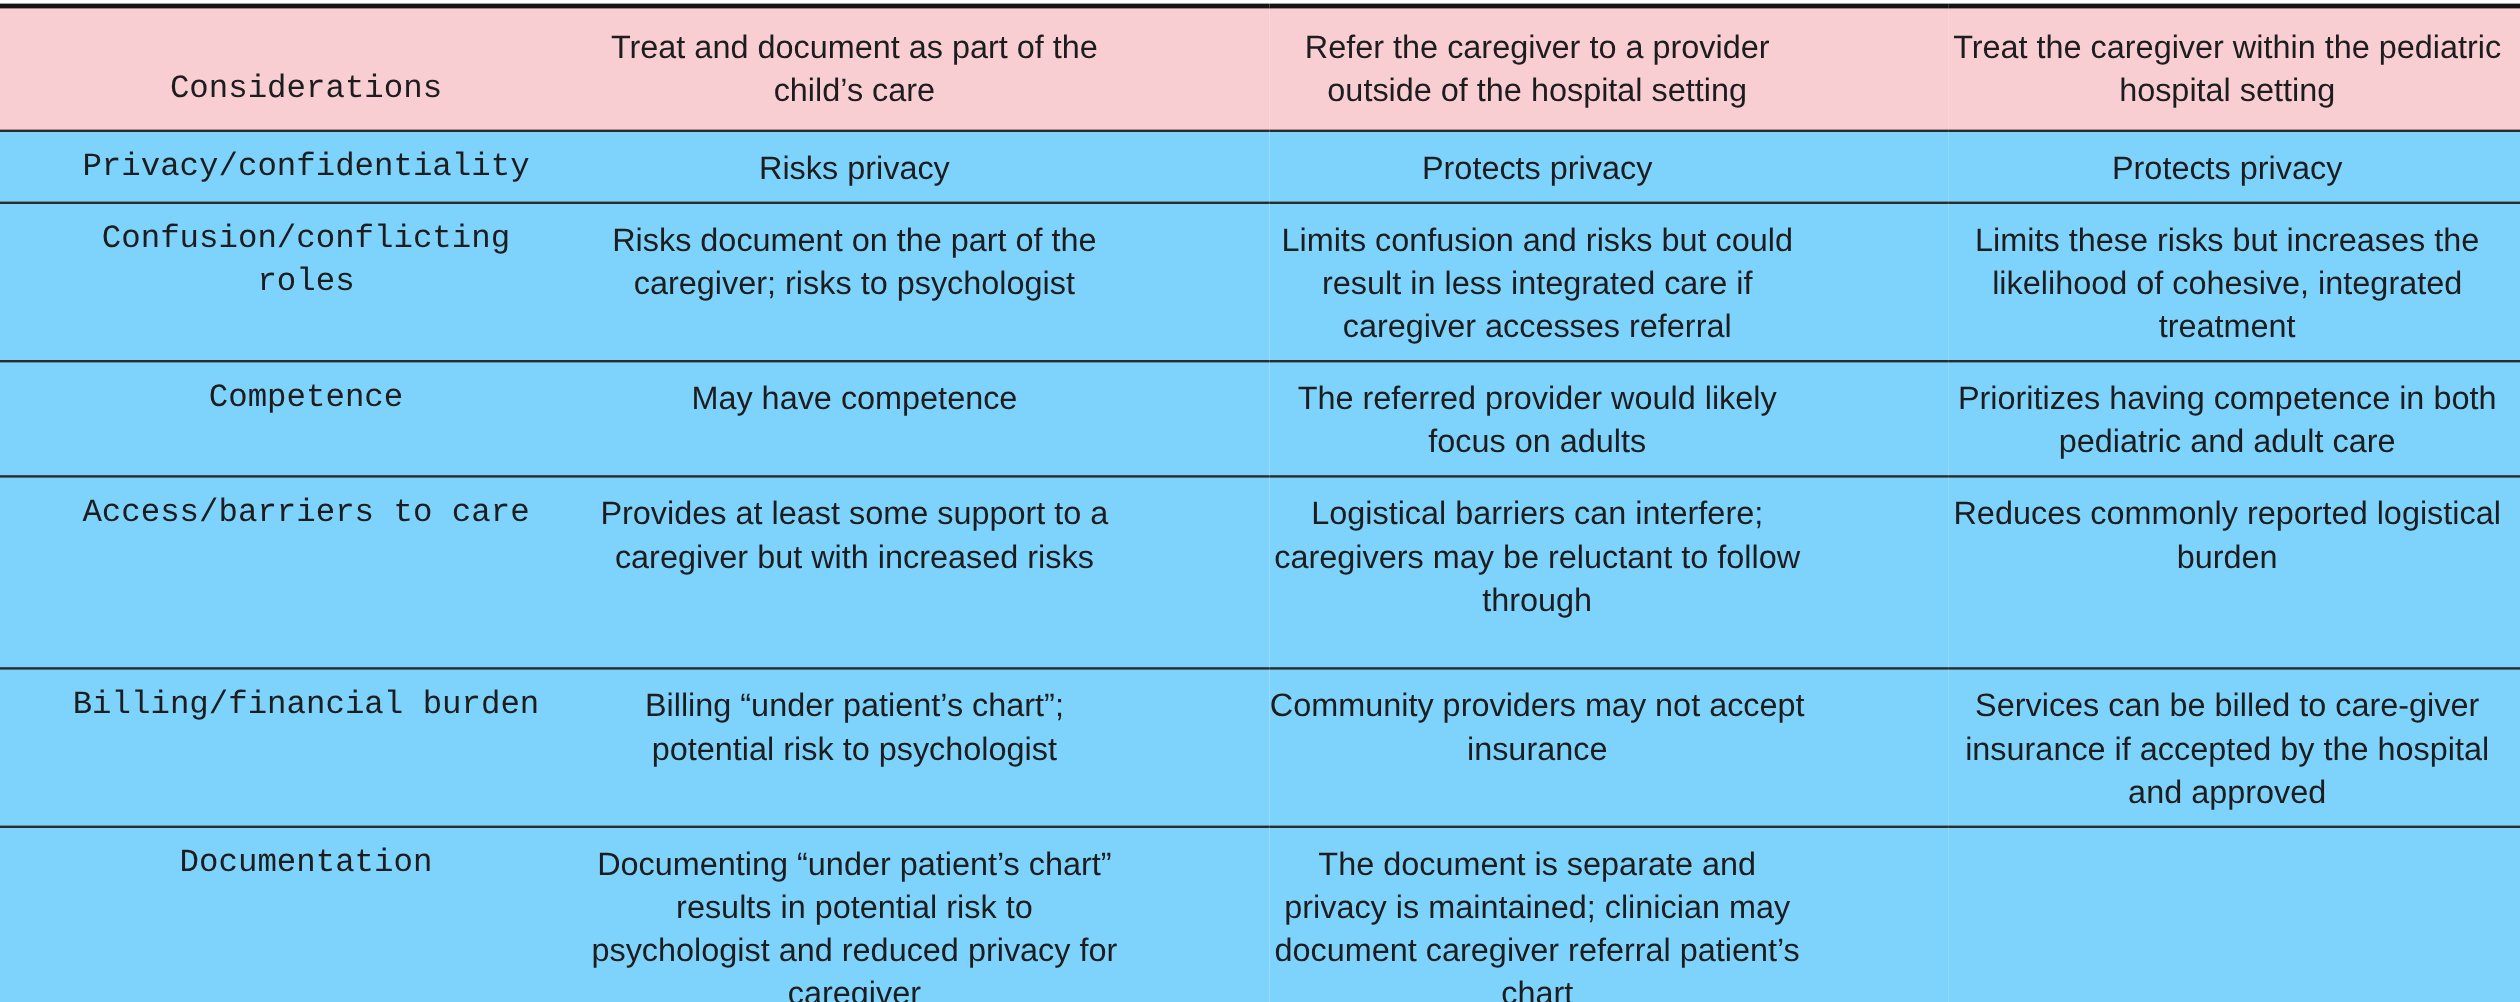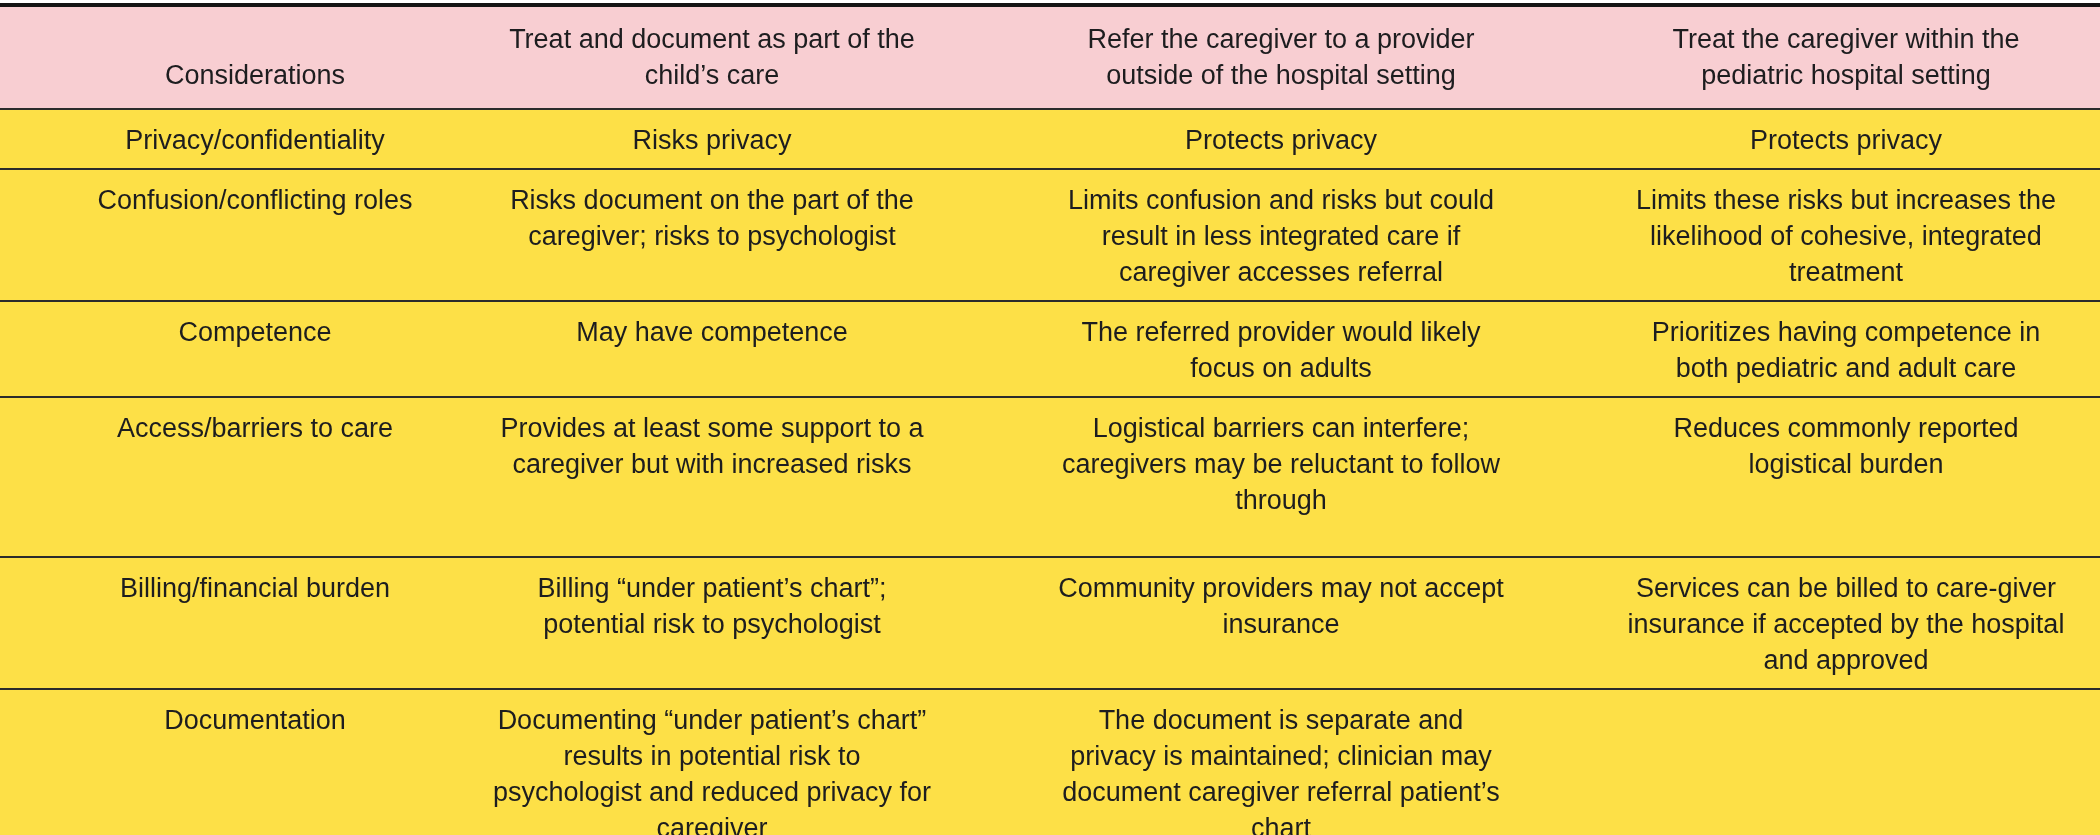--- a/index.html
+++ b/index.html
@@ -27,21 +27,21 @@
     border-bottom: 3px solid #141414;
     font-size: 27px;
     line-height: 36px;
   }
   col.c1 { width: 490px; }
   col.c2 { width: 568px; }
   col.c3 { width: 566px; }
   col.c4 { width: 476px; }
 
   thead tr { background: #f8ced2; }
-  tbody tr { background: #fde047; margin-top: 24px; }
+  tbody tr { background: #7dd3fc; margin-top: 24px; }
 
   th, td {
     font-weight: 400;
     text-align: center;
     padding: 0;
     margin: 0;
   }
   thead th {
     vertical-align: bottom;
     padding-top: 12px;
@@ -49,24 +49,24 @@
     border-bottom: 2px solid #2b2b2b;
   }
   tbody td {
     vertical-align: top;
     padding-top: 12px;
     padding-bottom: 10px;
   }
   tbody tr { border-bottom: 2px solid #2b2b2b; }
   tbody tr:last-child { border-bottom: none; }
 
-  .colA { padding-left: 50px; padding-right: 30px; }
+  .colA { padding-left: 50px; padding-right: 30px; font-family: Liberation Mono, monospace; }
   .colB { padding-right: 124px; }
   .colC { padding-right: 120px; }
-  .colD { padding-right: 32px; }
+  .colD { padding-right: 12px; }
 
   tr.hrow  { height: 104px; }
   tr.row1  { height: 56px;  }
   tr.row2  { height: 116px; }
   tr.row3  { height: 96px;  }
   tr.row4  { height: 160px; }
   tr.row5  { height: 120px; }
   tr.row6  { height: 155px; }
 </style>
 </head>

